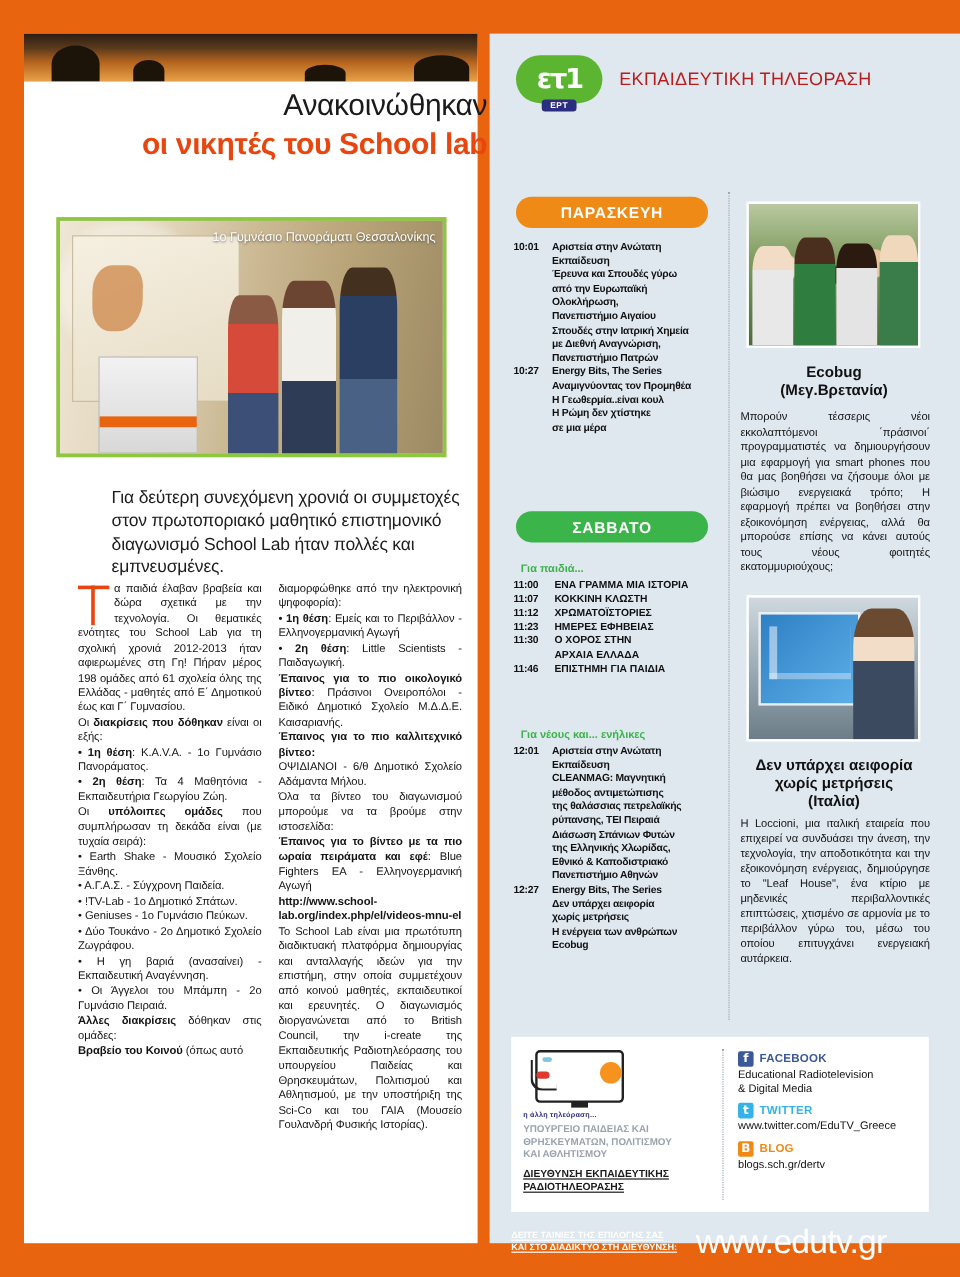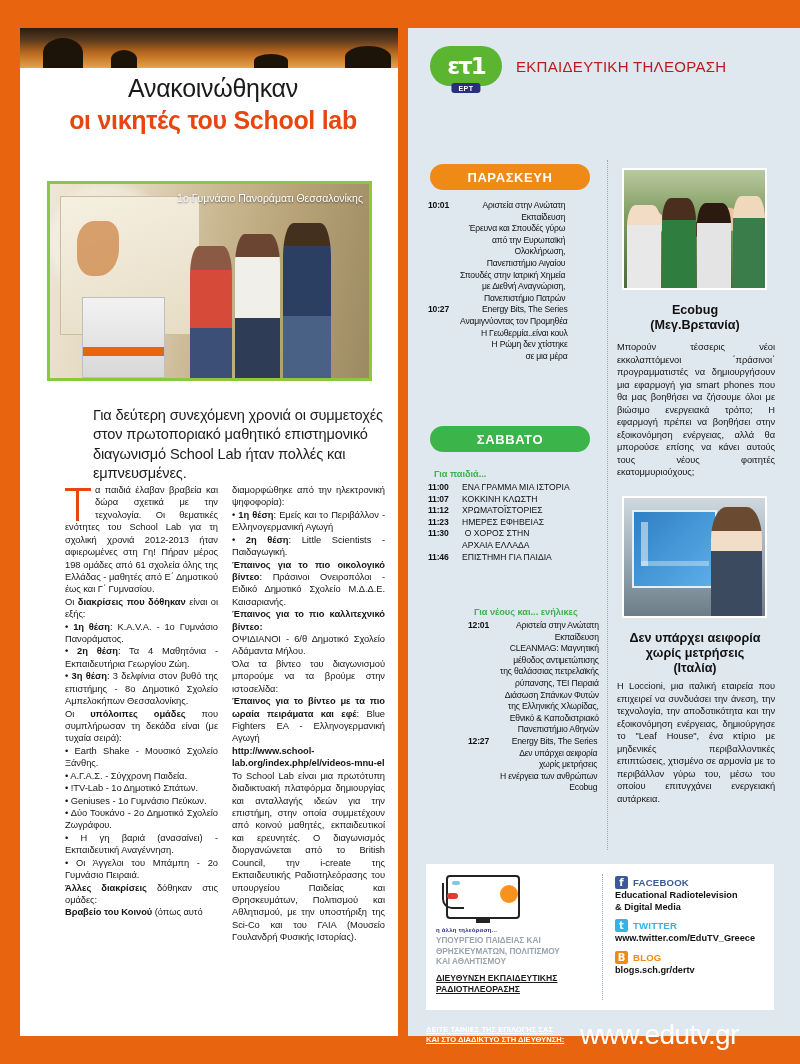--- a/index.html
+++ b/index.html
@@ -28,21 +28,21 @@
     background: linear-gradient(180deg,#2a1d12 0%,#5a3a1e 30%,#b5651d 60%,#e8a24a 100%);
     overflow: hidden;
   }
   .photo-strip .tree {
     position: absolute; bottom: 0;
     background: #1d1409;
     border-radius: 50% 50% 0 0;
   }
   .headline-wrap {
     position: absolute; left: 0; top: 46px; width: 386px;
-    text-align: center;
+    text-align: right;
   }
   .headline-1 {
     font-size: 25px; color: #1a1a1a; font-weight: 400;
     letter-spacing: -0.3px; line-height: 1.15;
   }
   .headline-2 {
     font-size: 25px; color: #e8450f; font-weight: 700;
     letter-spacing: -0.3px; line-height: 1.2; margin-top: 2px;
   }
 
@@ -167,22 +167,22 @@
   #pill-saturday { top: 398px; background: #3bb44a; }
 
   .sched { position: absolute; left: 20px; width: 172px; }
   .sched-row { display: flex; margin-bottom: 0px; }
   .sched-time {
     width: 32px; flex: 0 0 32px;
     font-size: 8.6px; font-weight: 700; color: #111;
     line-height: 1.35; letter-spacing: -.2px;
   }
   .sched-titles {
-    font-size: 8.6px; font-weight: 400; color: #111;
-    line-height: 1.35; letter-spacing: -.2px; text-align: right;
+    font-size: 8.6px; font-weight: 700; color: #111;
+    line-height: 1.35; letter-spacing: -.2px;
   }
   .group-head {
     font-size: 9.2px; font-weight: 700; color: #3bb44a;
     margin: 9px 0 3px 6px;
   }
   .sched-compact .sched-row { margin-bottom: 0; }
   .sched-compact .sched-time { width: 34px; flex: 0 0 34px; }
   .sched-compact .sched-titles { letter-spacing: 0; }
 
   .dotted-div {
@@ -311,21 +311,21 @@
     font-family: "DejaVu Sans", sans-serif;
   }
   .ic-fb { background: #3b5998; }
   .ic-tw { background: #35b2e8; }
   .ic-bl { background: #f08a16; }
   .soc-label { font-size: 9.6px; font-weight: 700; letter-spacing: .2px; }
   .lb-fb { color: #3b5998; }
   .lb-tw { color: #35b2e8; }
   .lb-bl { color: #f08a16; }
   .soc-text {
-    font-size: 9.2px; font-weight: 700; color: #121212; line-height: 1.25;
+    font-size: 9.2px; font-weight: 400; color: #121212; line-height: 1.25;
     margin: 1px 0 6px 0;
   }
 
   #bottom-bar {
     position: absolute; left: 18px; top: 990px; width: 348px; height: 34px;
     display: flex; align-items: center;
   }
   #bottom-note {
     font-size: 7.6px; font-weight: 700; color: #ffffff;
     text-decoration: underline; line-height: 1.35; width: 148px;
@@ -370,21 +370,20 @@
     <div id="cols">
 
       <div class="col">
         <div class="dropcap-block">
           <span class="dropcap"></span>
           <p>α παιδιά έλαβαν βραβεία και δώρα σχετικά με την τεχνολογία. Οι θεματικές ενότητες του School Lab για τη σχολική χρονιά 2012-2013 ήταν αφιερωμένες στη Γη! Πήραν μέρος 198 ομάδες από 61 σχολεία όλης της Ελλάδας - μαθητές από Ε΄ Δημοτικού έως και Γ΄ Γυμνασίου.</p>
         </div>
         <p><span>Οι </span><span class="b">διακρίσεις που δόθηκαν</span><span> είναι οι εξής:</span></p>
         <p><span class="b">• 1η θέση</span><span>: Κ.Α.V.Α. - 1ο Γυμνάσιο Πανοράματος.</span></p>
         <p><span class="b">• 2η θέση</span><span>: Τα 4 Μαθητόνια - Εκπαιδευτήρια Γεωργίου Ζώη.</span></p>
-        <p><span class="b">• 3η θέση</span><span>: 3 δελφίνια στον βυθό της επιστήμης - 8ο Δημοτικό Σχολείο Αμπελοκήπων Θεσσαλονίκης.</span></p>
         <p><span>Οι </span><span class="b">υπόλοιπες ομάδες</span><span> που συμπλήρωσαν τη δεκάδα είναι (με τυχαία σειρά):</span></p>
         <p>• Earth Shake - Μουσικό Σχολείο Ξάνθης.</p>
         <p>• Α.Γ.Α.Σ. - Σύγχρονη Παιδεία.</p>
         <p>• !TV-Lab - 1ο Δημοτικό Σπάτων.</p>
         <p>• Geniuses - 1ο Γυμνάσιο Πεύκων.</p>
         <p>• Δύο Τουκάνο - 2ο Δημοτικό Σχολείο Ζωγράφου.</p>
         <p>• Η γη βαριά (ανασαίνει) - Εκπαιδευτική Αναγέννηση.</p>
         <p>• Οι Άγγελοι του Μπάμπη - 2ο Γυμνάσιο Πειραιά.</p>
         <p><span class="b">Άλλες διακρίσεις</span><span> δόθηκαν στις ομάδες:</span></p>
         <p><span class="b">Βραβείο του Κοινού</span><span> (όπως αυτό</span></p>
@@ -483,21 +482,21 @@
         </div>
       </div>
       <div class="sched-row">
         <div class="sched-time">11:46</div>
         <div class="sched-titles">
             <div>ΕΠΙΣΤΗΜΗ ΓΙΑ ΠΑΙΔΙΑ</div>
           </div>
       </div>
     </div>
 
-    <div class="sched" style="top:570px;margin-left:40px;">
+    <div class="sched" style="top:570px;">
       <div class="group-head">Για νέους και... ενήλικες</div>
       <div class="sched-row">
         <div class="sched-time">12:01</div>
         <div class="sched-titles">
           <div>Αριστεία στην Ανώτατη</div>
           <div>Εκπαίδευση</div>
           <div>CLEANMAG: Μαγνητική</div>
           <div>μέθοδος αντιμετώπισης</div>
           <div>της θαλάσσιας πετρελαϊκής</div>
           <div>ρύπανσης, ΤΕΙ Πειραιά</div>

